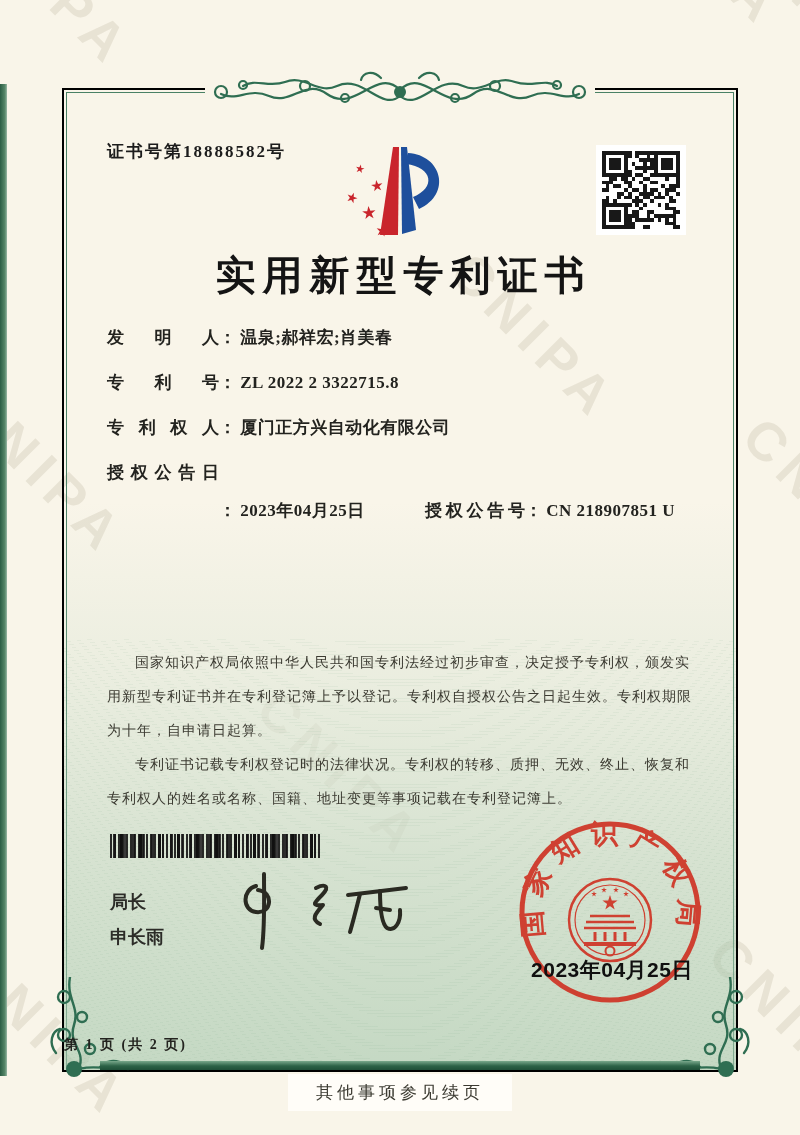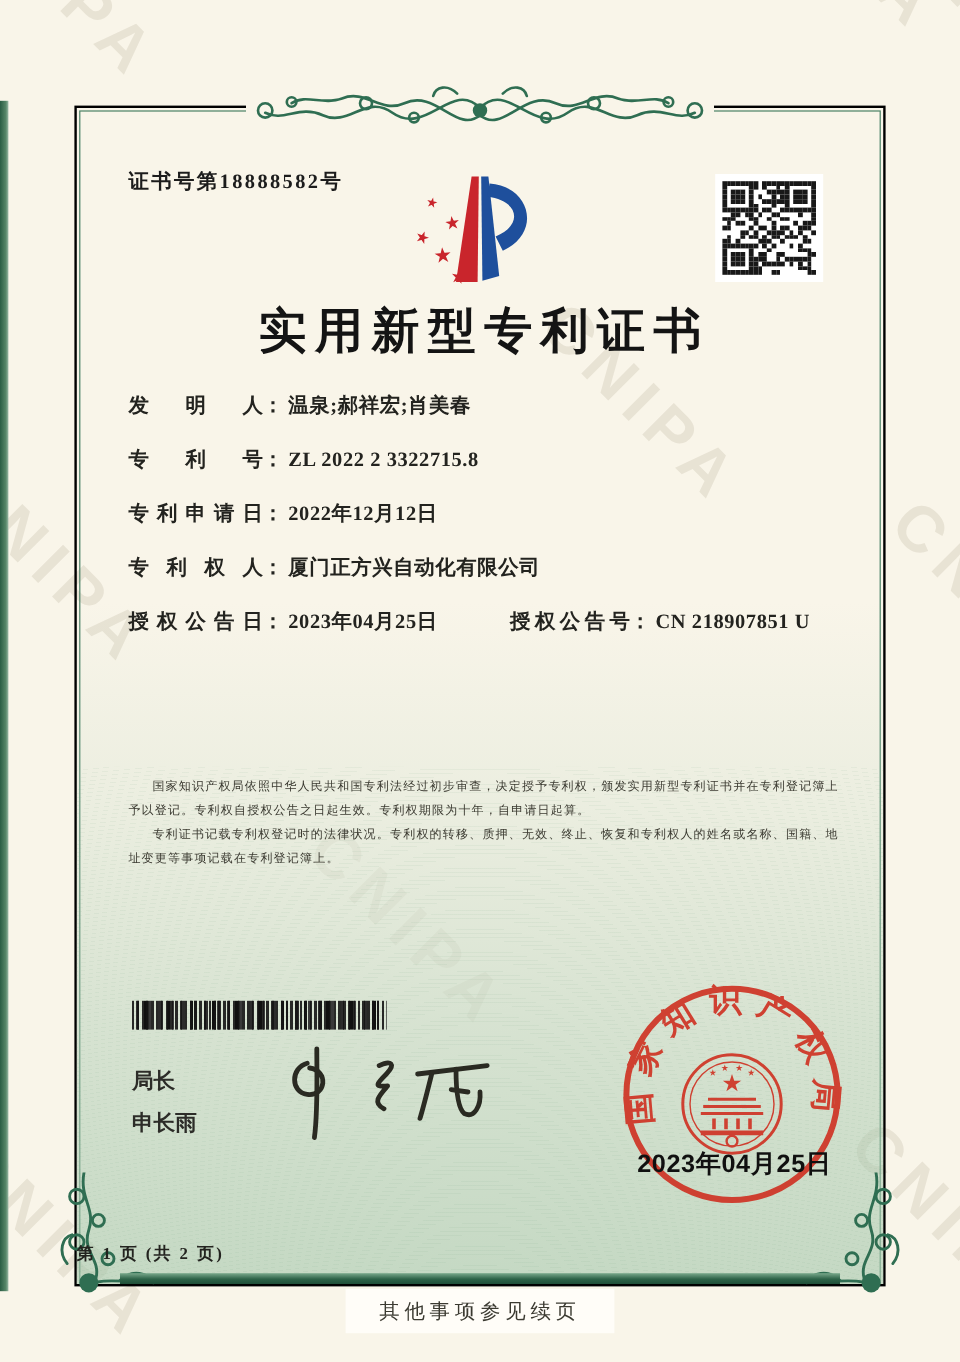--- a/index.html
+++ b/index.html
@@ -33,23 +33,23 @@
   .qgrid i{display:block;} .qgrid i.b{background:#181818;}
   .title{position:absolute;left:0;right:0;top:158px;text-align:center;
          font-size:40px;font-weight:bold;letter-spacing:7px;text-indent:7px;color:#141414;}
   
   .fields{position:absolute;left:43px;right:36px;top:234px;font-size:17px;font-weight:bold;color:#23231f;}
   .frow{margin-bottom:17px;height:28px;line-height:28px;white-space:nowrap;}
   .frow.first{margin-bottom:32px;}
   .flabel{display:inline-block;width:112px;text-align:justify;text-align-last:justify;vertical-align:top;}
   .fcolon{display:inline-block;}
   .fvalue{letter-spacing:.5px;}
-  .fpair2{display:inline-block;margin-left:56px;}
-  
-  .paras{position:absolute;left:43px;width:596px;top:556px;font-size:10px;line-height:20px;
+  .fpair2{display:inline-block;margin-left:56px;margin-top:38px;}
+  
+  .paras{position:absolute;left:43px;width:596px;top:556px;font-size:14px;line-height:34px;
          color:#3b3a31;letter-spacing:1px;}
   .paras p{margin:0;text-indent:2em;}
   
   .barcode{position:absolute;left:46px;top:744px;width:212px;height:24px;
     background:
       repeating-linear-gradient(90deg,rgba(20,20,20,.9) 0 2px,rgba(0,0,0,0) 2px 4px),
       repeating-linear-gradient(90deg,rgba(0,0,0,0) 0 3px,#2c2c2c 3px 6px,rgba(0,0,0,0) 6px 10px,
         #101010 10px 13px,rgba(0,0,0,0) 13px 14px,#3a3a3a 14px 16px,rgba(0,0,0,0) 16px 19px);}
   
   .sig-titles{position:absolute;left:46px;top:796px;
@@ -601,24 +601,20 @@
     <div class="title">实用新型专利证书</div>
 
     <div class="fields">
       <div class="frow">
         <span class="flabel">发明人</span><span class="fcolon">：</span>
         <span class="fvalue">温泉;郝祥宏;肖美春</span>
       </div>
       <div class="frow">
         <span class="flabel">专利号</span><span class="fcolon">：</span>
         <span class="fvalue">ZL 2022 2 3322715.8</span>
-      </div>
-      <div class="frow">
-        <span class="flabel">专利申请日</span><span class="fcolon">：</span>
-        <span class="fvalue">2022年12月12日</span>
       </div>
       <div class="frow">
         <span class="flabel">专利权人</span><span class="fcolon">：</span>
         <span class="fvalue">厦门正方兴自动化有限公司</span>
       </div>
       <div class="frow">
         <span class="flabel">授权公告日</span><span class="fcolon">：</span>
         <span class="fvalue">2023年04月25日</span>
         <span class="fpair2">
           <span class="flabel" style="width:100px">授权公告号</span><span class="fcolon">：</span>

